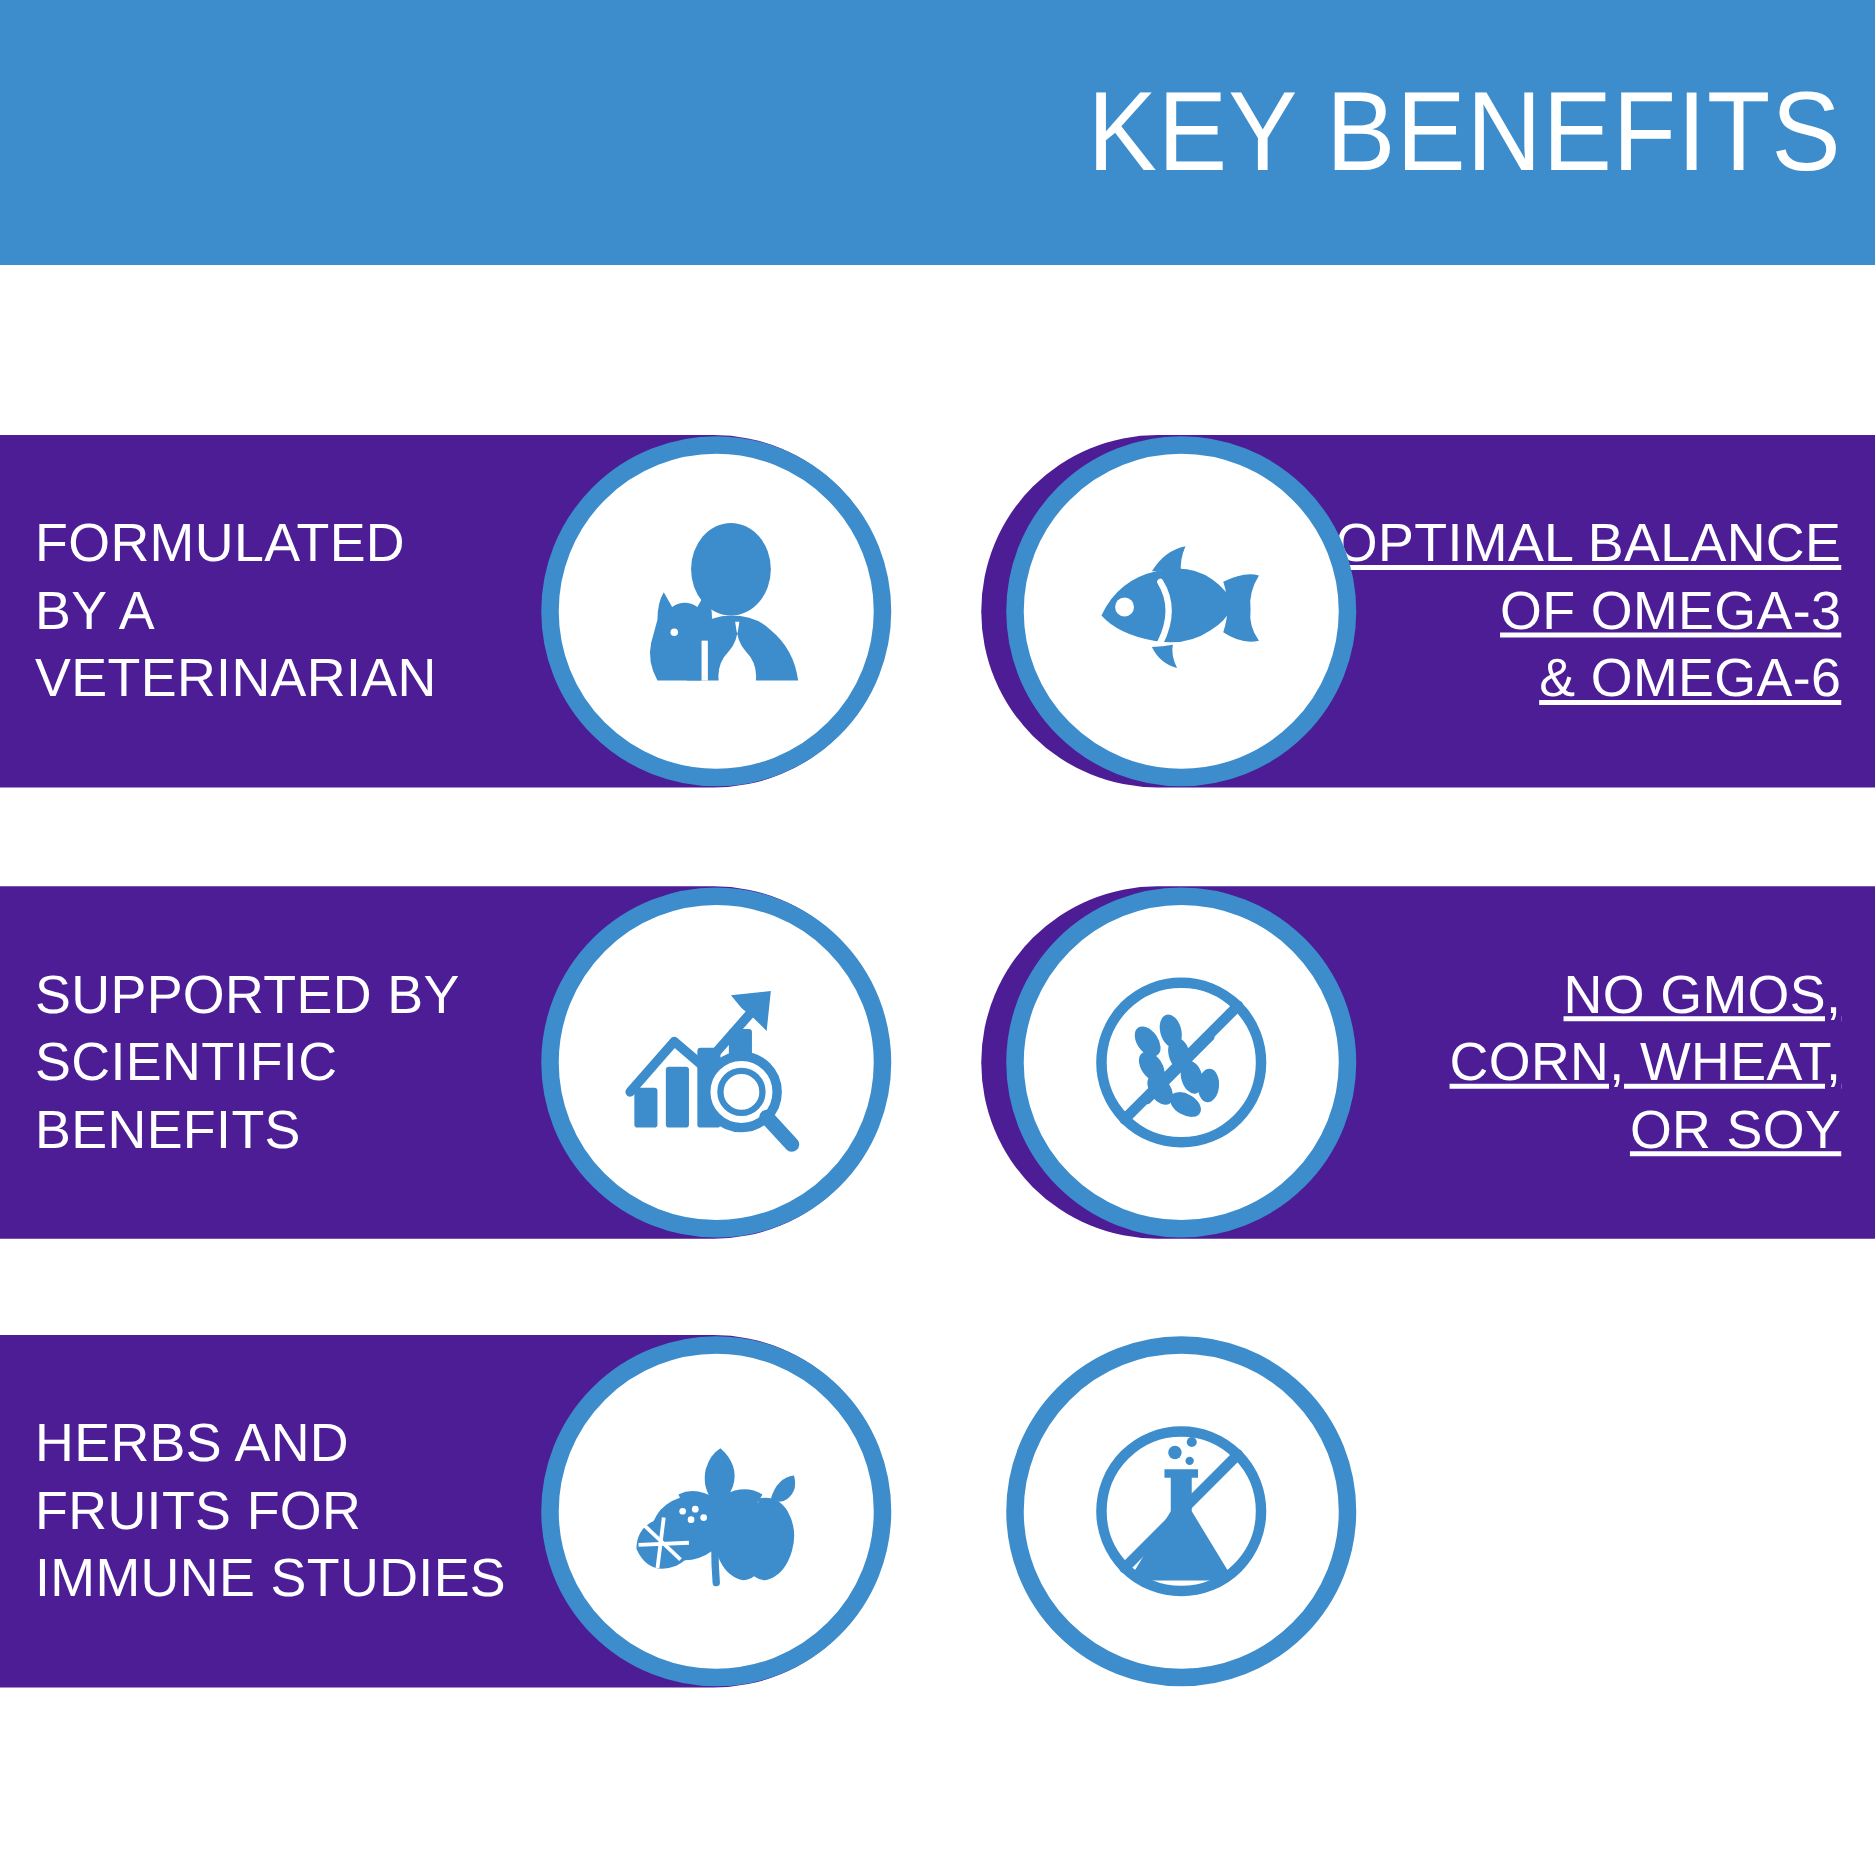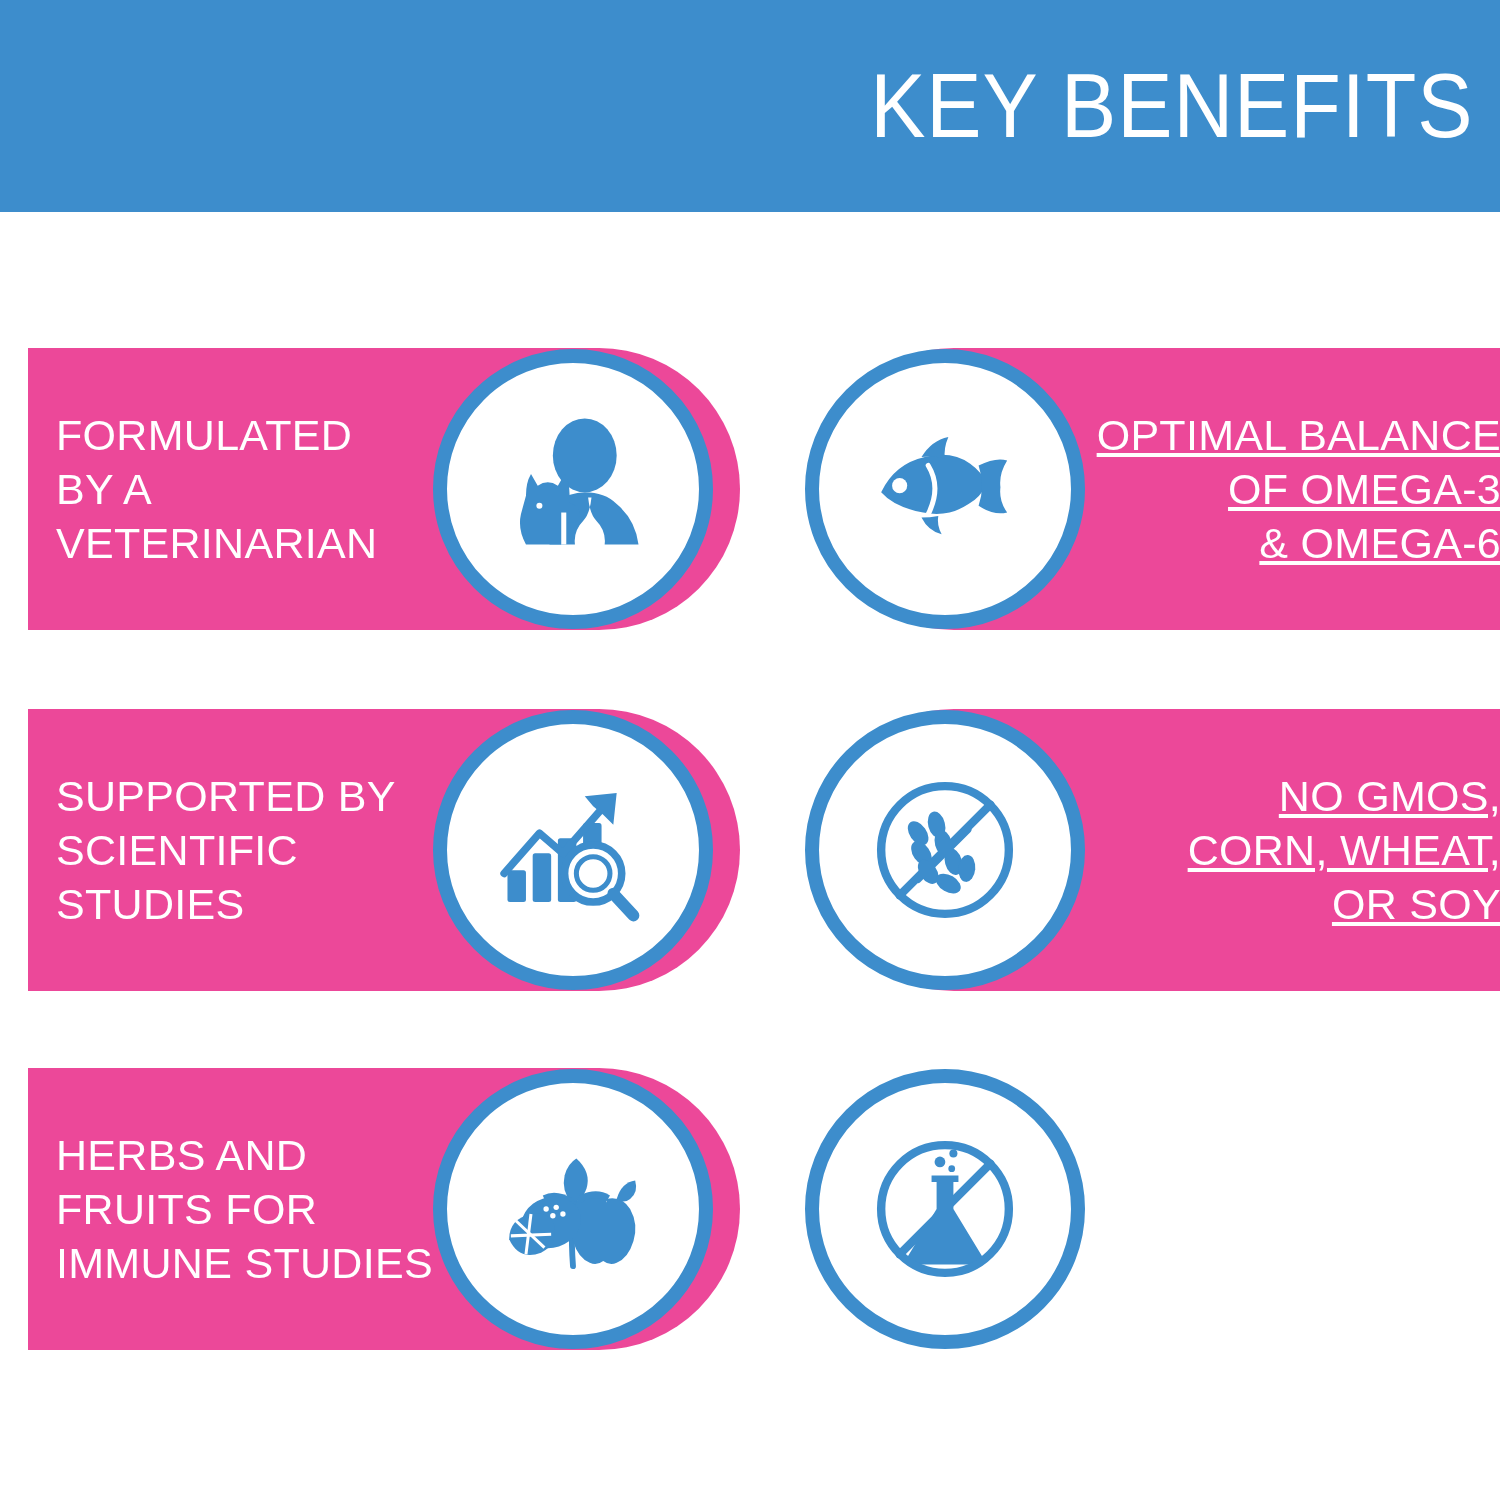--- a/index.html
+++ b/index.html
@@ -51,23 +51,22 @@
     height: 282px;
   }
   .row-1 { top: 348px; }
   .row-2 { top: 709px; }
   .row-3 { top: 1068px; }
 
   .panel {
     position: absolute;
     top: 0;
     height: 282px;
-    background: #ec4899;
+    background: #4c1d95;
     box-sizing: border-box;
-    margin-left: 28px;
   }
   
   .panel-left {
     left: 0;
     width: 712px;
     border-top-right-radius: 141px;
     border-bottom-right-radius: 141px;
   }
   
   .panel-right {
@@ -187,21 +186,21 @@
         </g>
       </svg>
     </div>
   </div>
 
   <div class="benefit-row row-2">
 
     <div class="panel panel-left">
       <div class="panel-text">SUPPORTED BY
 SCIENTIFIC
-STUDIES</div>
+BENEFITS</div>
     </div>
 
     <div class="medallion medallion-left">
       <svg viewBox="0 0 100 100" aria-hidden="true">
         <g fill="#3d8dcc">
 
           <rect x="11" y="62" width="11" height="19" rx="1.5"></rect>
           <rect x="26" y="52" width="11" height="29" rx="1.5"></rect>
           <rect x="41" y="43" width="11" height="38" rx="1.5"></rect>
           <rect x="56" y="34" width="11" height="47" rx="1.5"></rect>

